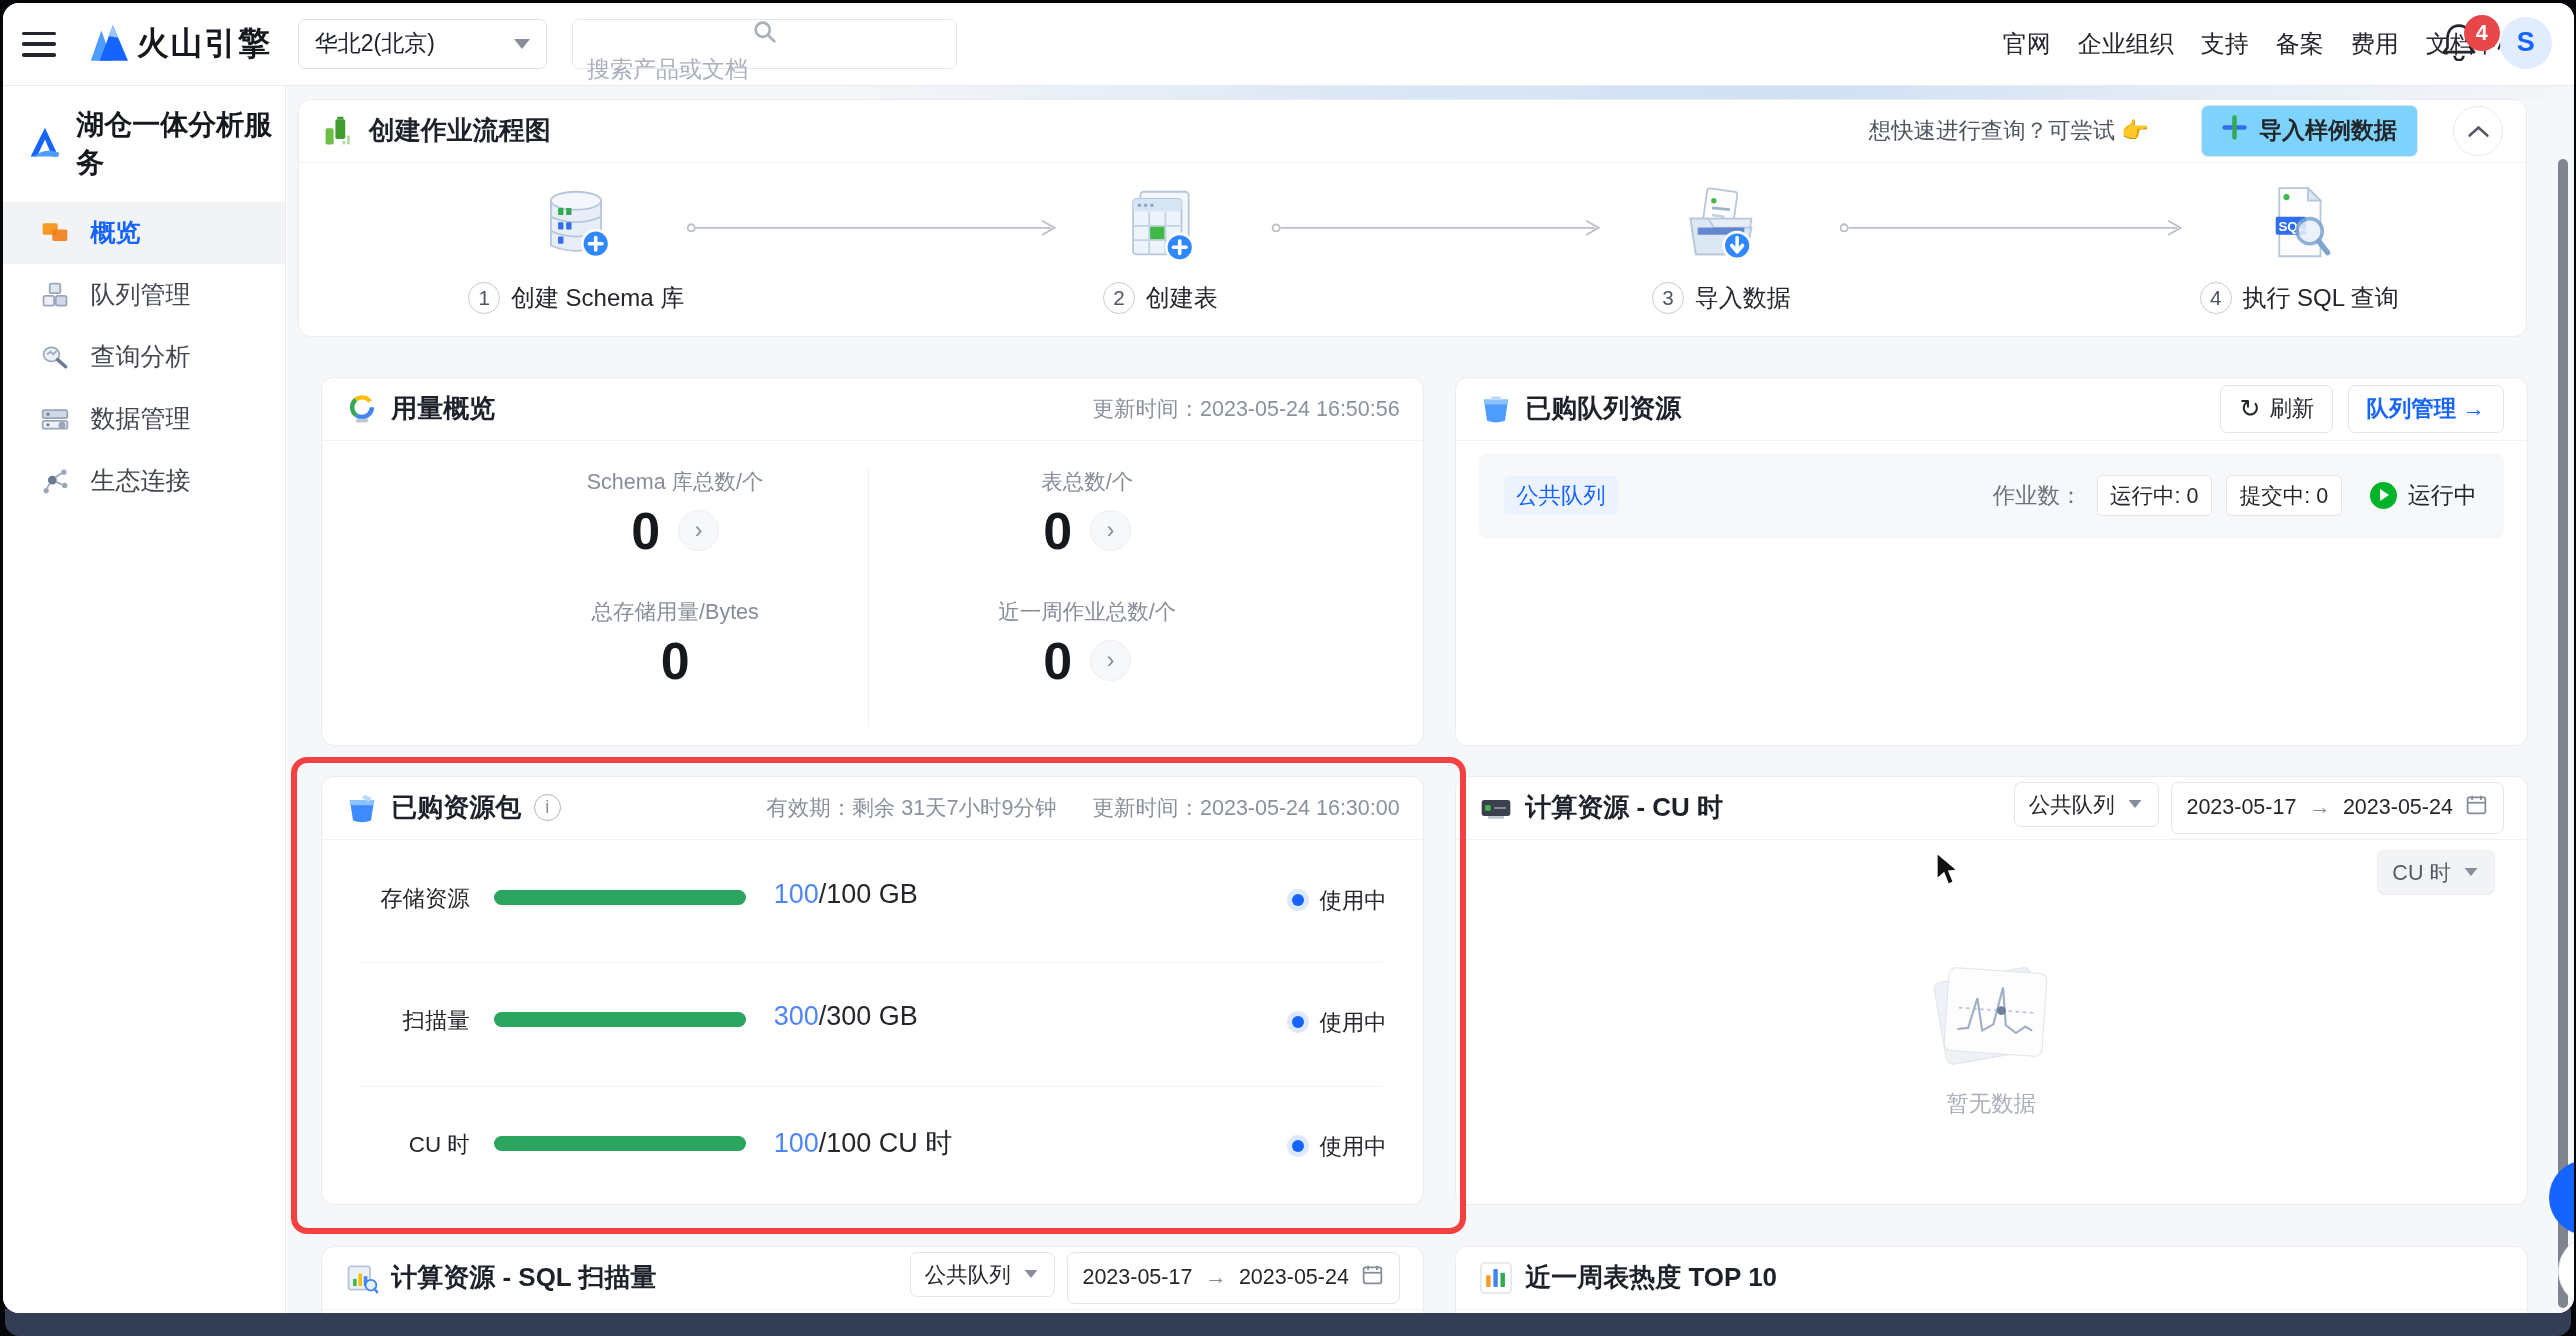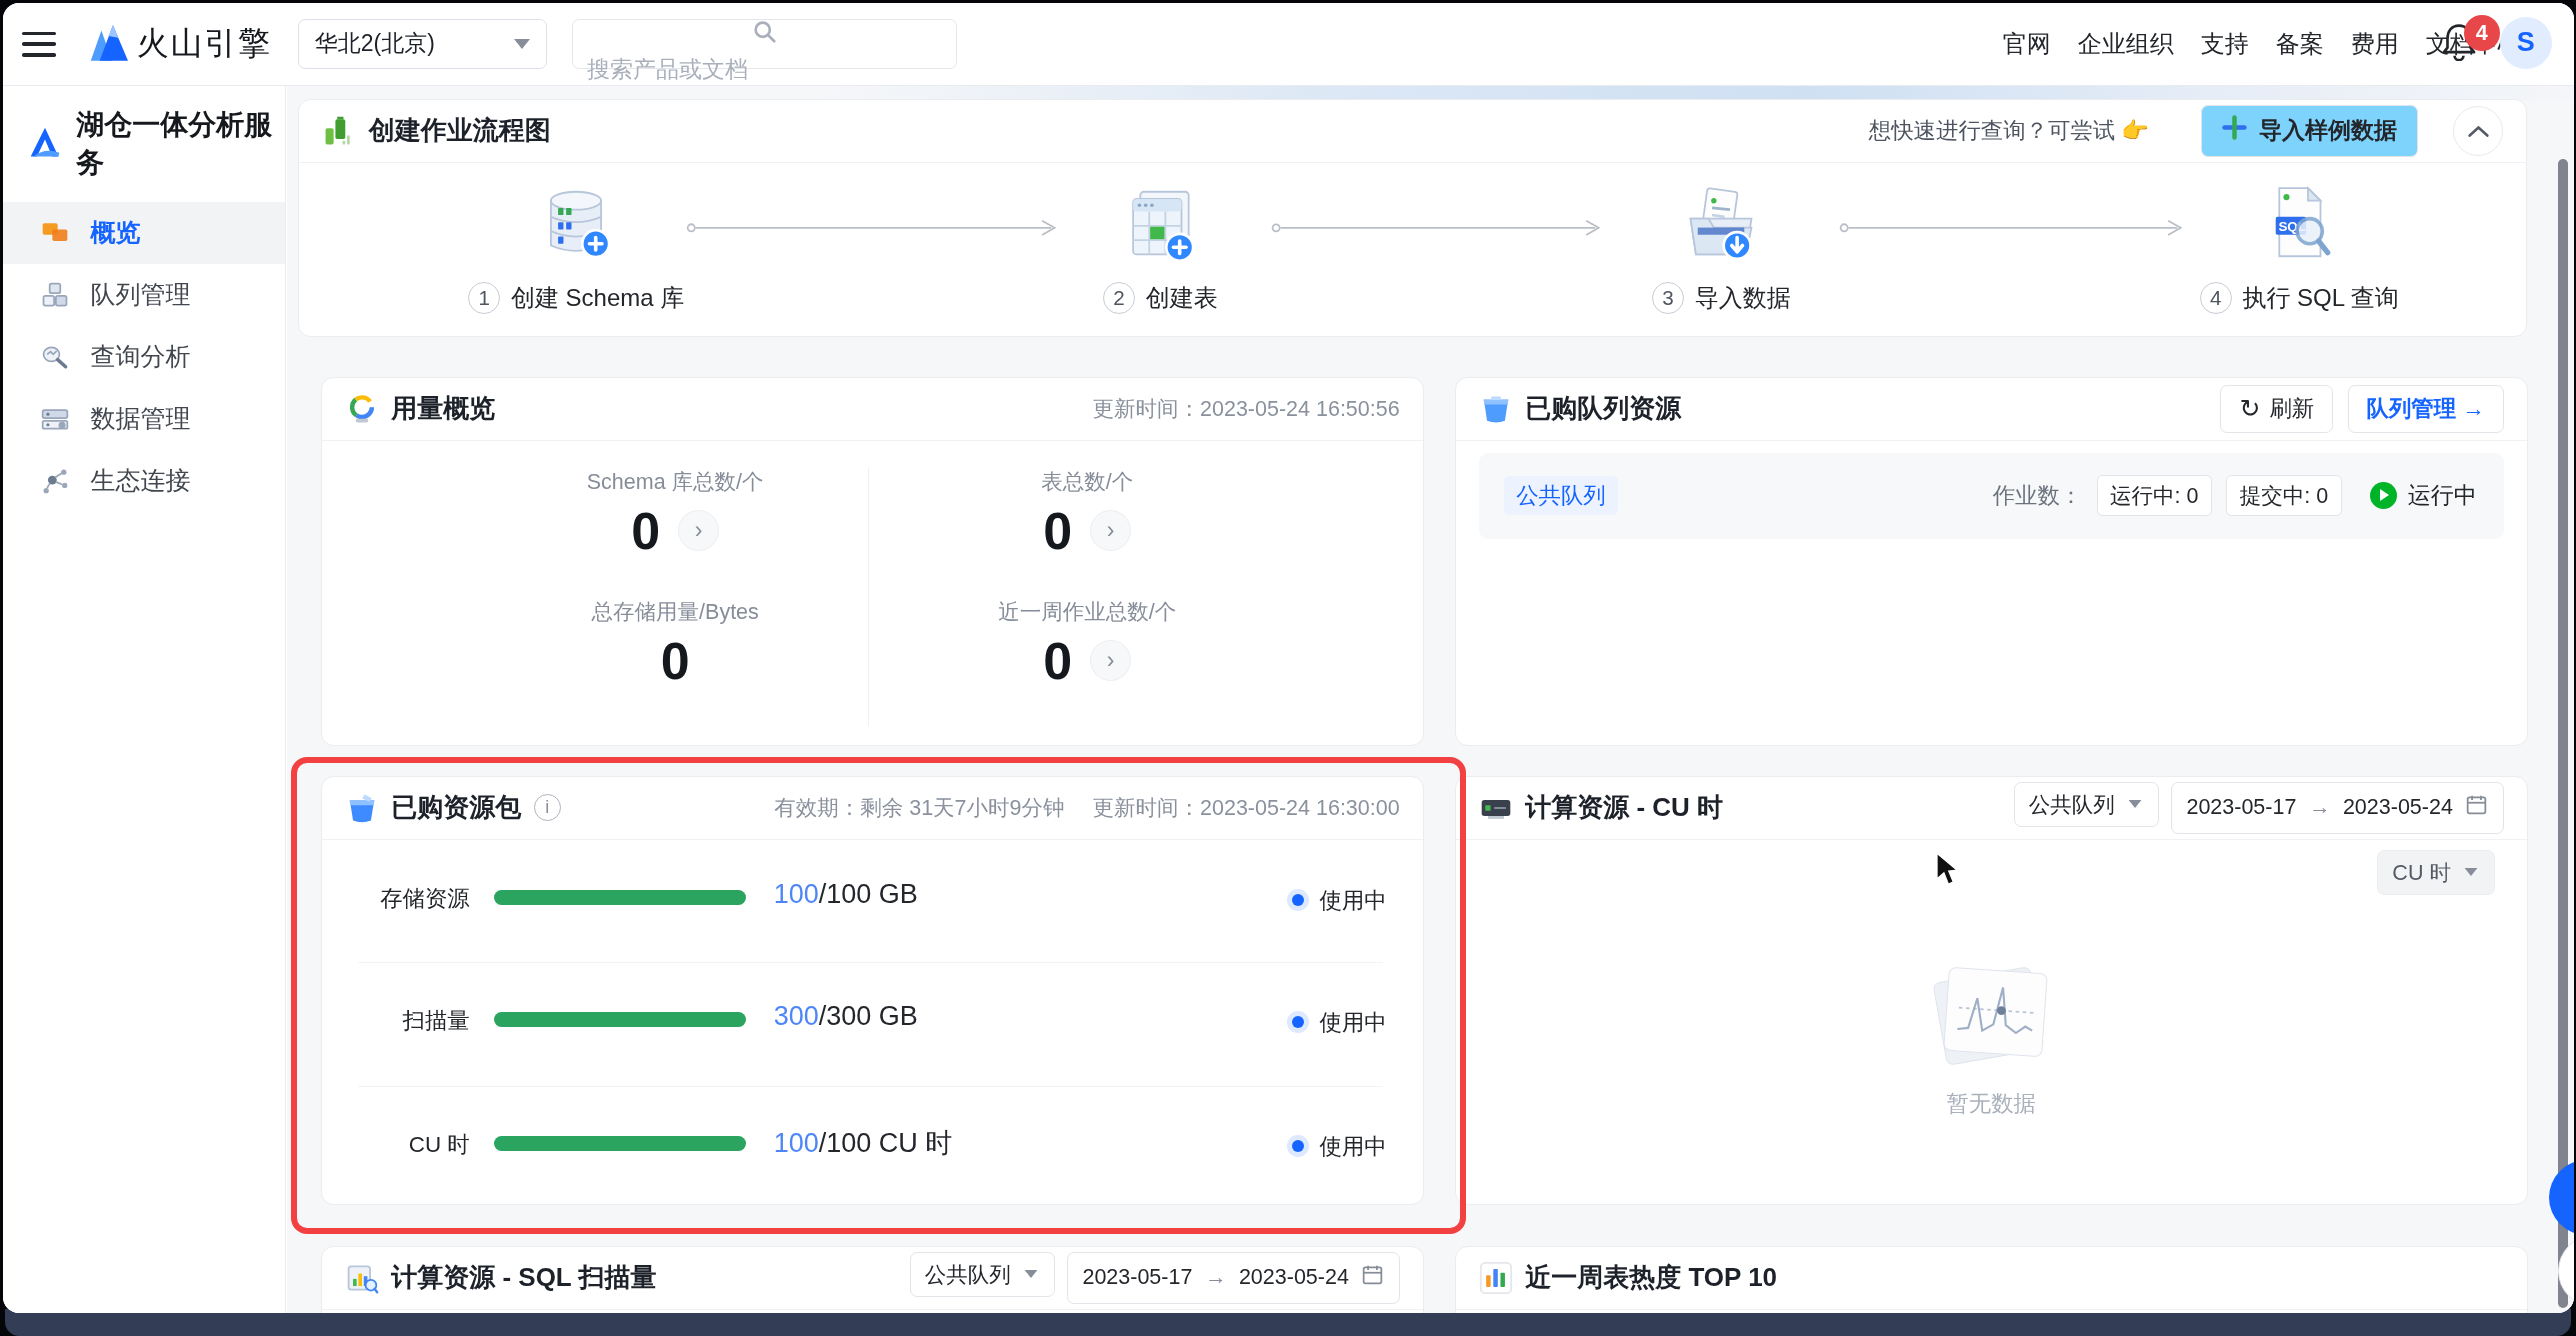--- a/index.html
+++ b/index.html
@@ -7,21 +7,21 @@
           font-family:"Liberation Sans","DejaVu Sans",sans-serif;color:#1d2129;}
   .abs{position:absolute;}
   
   #bottombar{left:5.4px;right:5.4px;bottom:0;height:27px;background:#333d56;border-radius:0 0 14.3px 14.3px;}
   #window{left:2.7px;top:2.7px;width:2571px;height:1310px;background:#fff;border-radius:16px;overflow:hidden;}
   
   #topnav{left:0;top:0;right:0;height:82px;background:#fff;border-bottom:1.8px solid #e9ebef;z-index:30;}
   #hamburger{left:19.7px;top:29px;width:34px;height:25px;cursor:pointer;}
   #hamburger i{display:block;height:3.6px;background:#23262b;border-radius:1.8px;margin-bottom:7.2px;}
   #brand{left:86px;top:19.7px;display:flex;align-items:center;gap:9px;}
-  #brand .brandname{font-size:32px;font-weight:400;letter-spacing:1.8px;color:#15181d;}
+  #brand .brandname{font-size:32px;font-weight:700;letter-spacing:1.8px;color:#15181d;}
   #regionsel{left:295px;top:16px;width:249px;height:50px;border:1.8px solid #dde0e6;border-radius:7.2px;
              display:flex;align-items:center;padding:0 16px;box-sizing:border-box;font-size:23px;background:#fff;}
   #regionsel .caret{margin-left:auto;}
   #searchbox{left:569px;top:16px;width:385px;height:50px;border:1.8px solid #e5e6eb;border-radius:7.2px;
              display:flex;align-items:center;padding:0 14.3px;box-sizing:border-box;background:#fff;gap:9px;flex-direction:column;}
   #searchbox input{border:none;outline:none;font-size:23px;color:#1d2129;width:100%;background:transparent;
                    font-family:"Liberation Sans","DejaVu Sans",sans-serif;}
   #searchbox input::placeholder{color:#a9b0bb;}
   .navlinks{top:0;height:82px;display:flex;align-items:center;font-size:24px;color:#23262b;}
   .navlink{cursor:pointer;white-space:nowrap;}
@@ -462,21 +462,21 @@
         <div class="chead">
           <span class="hicon">
             <svg width="34" height="34" viewBox="0 0 38 38">
                 <path d="M6 14 L32 14 L29 33 Q19 37 9 33 Z" fill="#3e8bff"></path>
                 <path d="M5 10 L33 10 L32 16 L6 16 Z" fill="#8fc0ff"></path>
                 <path d="M22 4 L30 8 L27 12 L19 8 Z" fill="#bcd9ff"></path>
               </svg>
           </span>
           <span class="ctitle">已购资源包</span>
           <i class="info-i">i</i>
-          <div class="cmeta" style="display:flex;gap:28px;">
+          <div class="cmeta" style="display:flex;gap:36px;">
             <span>有效期：剩余 31天7小时9分钟</span>
             <span>更新时间：2023-05-24 16:30:00</span>
           </div>
         </div>
 
         <div class="pkg-row" style="top:79px;">
           <span class="pkg-label">存储资源</span>
           <span class="pkg-bar"></span>
           <span class="pkg-val"><span class="used">100</span><span class="total">/100 GB</span></span>
           <span class="pkg-status">

